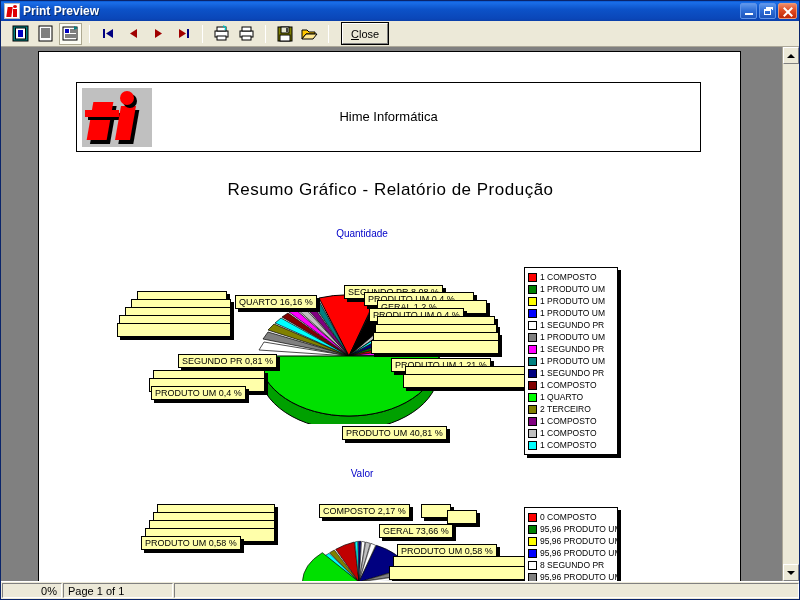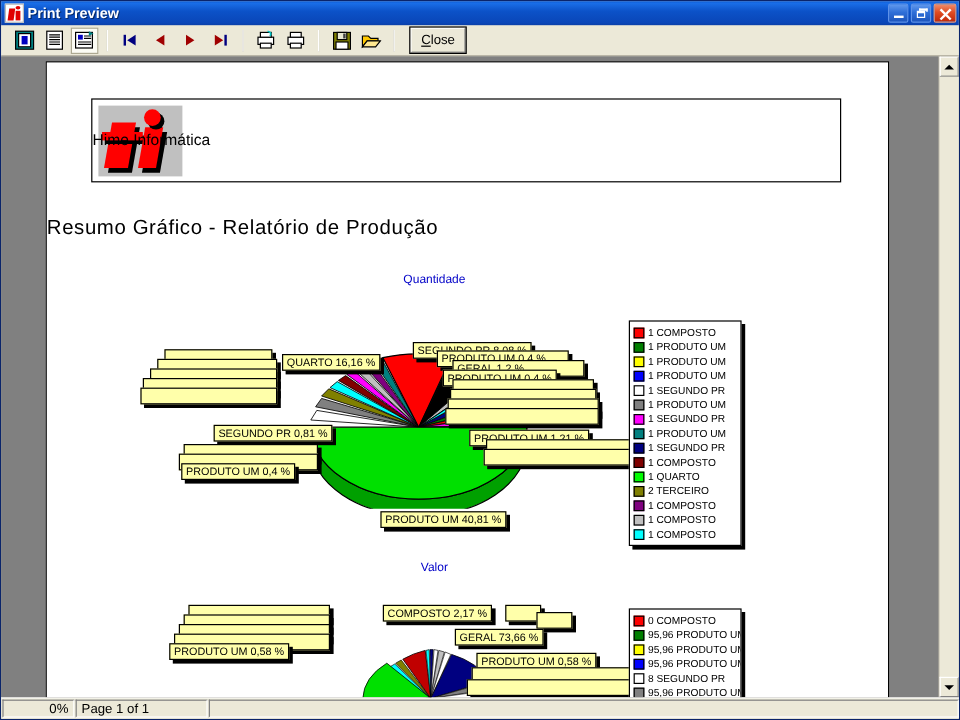--- a/index.html
+++ b/index.html
@@ -212,26 +212,26 @@
     box-shadow: 4px 4px 0 #000;
   }
   #logo-box .lg-dot {
     position: absolute; left: 38px; top: 3px;
     width: 14px; height: 14px; border-radius: 50%;
     background: #ff0000;
     box-shadow: 3px 3px 0 #000;
   }
   #company-name {
     position: absolute; left: 0; right: 0; top: 26px;
-    font-size: 13px; color: #000;
+    text-align: center; font-size: 13px; color: #000;
     font-family: "Liberation Sans", sans-serif;
   }
   #report-title {
     position: absolute; left: 0; width: 703px; top: 128px;
-    font-size: 17px; color: #000;
+    text-align: center; font-size: 17px; color: #000;
     letter-spacing: .5px;
   }
 
   .chart-title {
     position: absolute;
     font-size: 10px; color: #0000c8;
     text-align: center; width: 200px;
   }
 
   
@@ -479,21 +479,21 @@
         <div class="dlabel" style="left:330px; top:256px;">PRODUTO UM 0,4 %</div>
         <div class="dlabel" style="left:338px; top:264px; width:118px;"></div>
         <div class="dlabel" style="left:336px; top:272px; width:122px;"></div>
         <div class="dlabel" style="left:334px; top:280px; width:126px;"></div>
         <div class="dlabel" style="left:332px; top:288px; width:128px;"></div>
 
         <div class="dlabel" style="left:352px; top:306px;">PRODUTO UM 1,21 %</div>
         <div class="dlabel" style="left:366px; top:314px; width:130px;"></div>
         <div class="dlabel" style="left:364px; top:322px; width:132px;"></div>
 
-        <div class="dlabel" style="left:278px; top:374px;">PRODUTO UM 40,81 %</div>
+        <div class="dlabel" style="left:303px; top:374px;">PRODUTO UM 40,81 %</div>
 
         <div class="legend" style="left:485px; top:215px; width:94px;">
           <div class="legend-rows">
               <div class="legend-row">
                 <span class="swatch" style="background: rgb(255, 0, 0);"></span>
                 <span>1 COMPOSTO</span>
               </div>
               <div class="legend-row">
                 <span class="swatch" style="background: rgb(0, 128, 0);"></span>
                 <span>1 PRODUTO UM</span>

